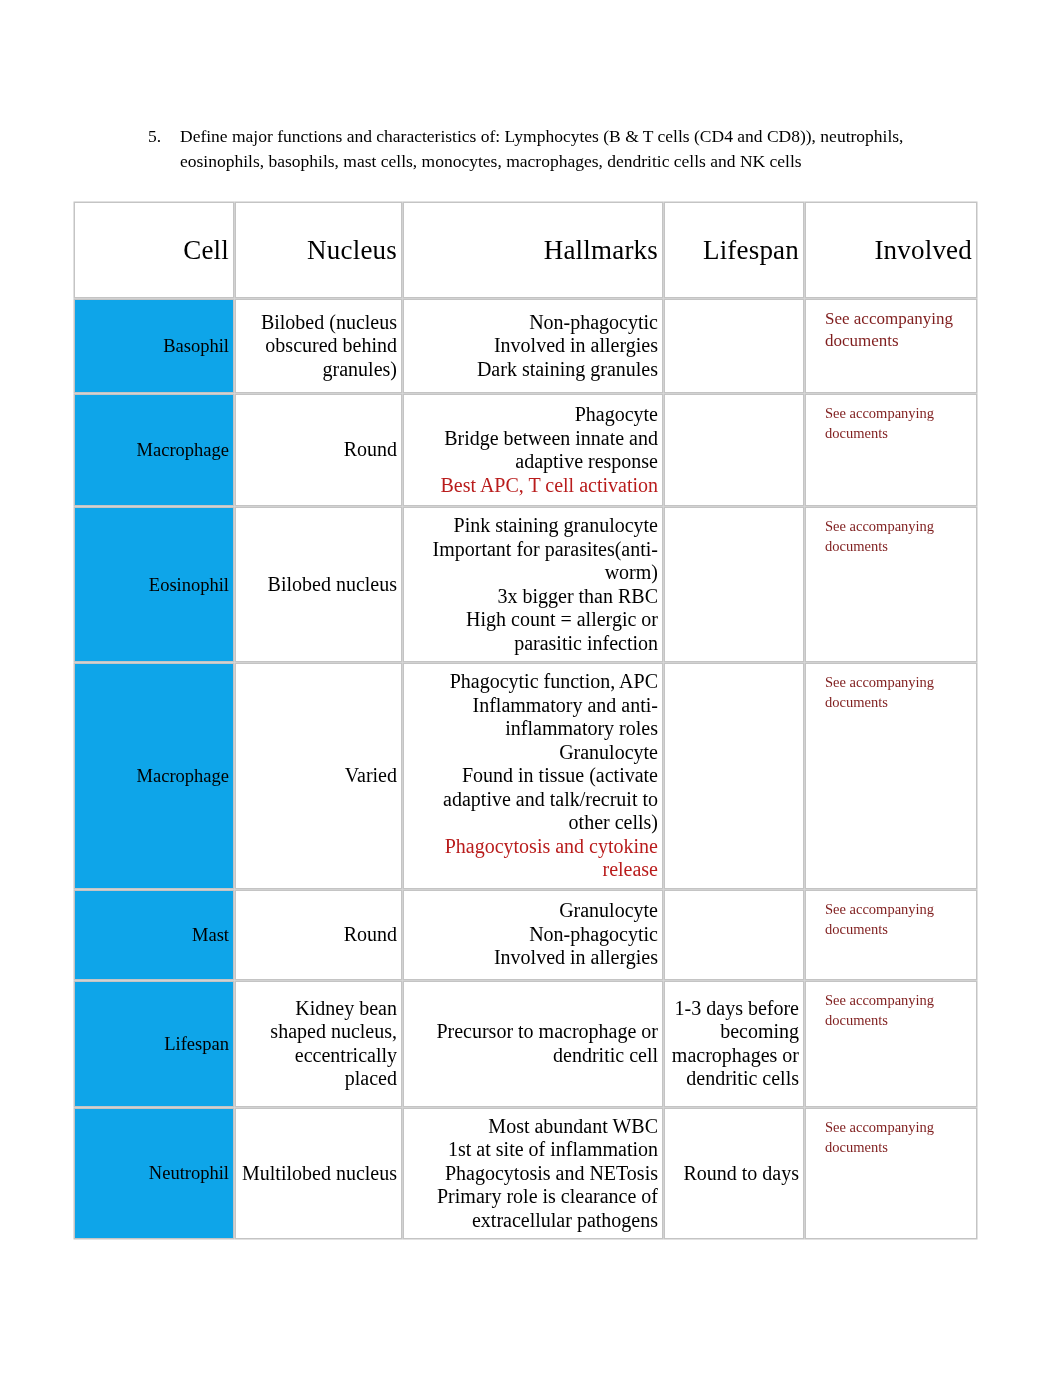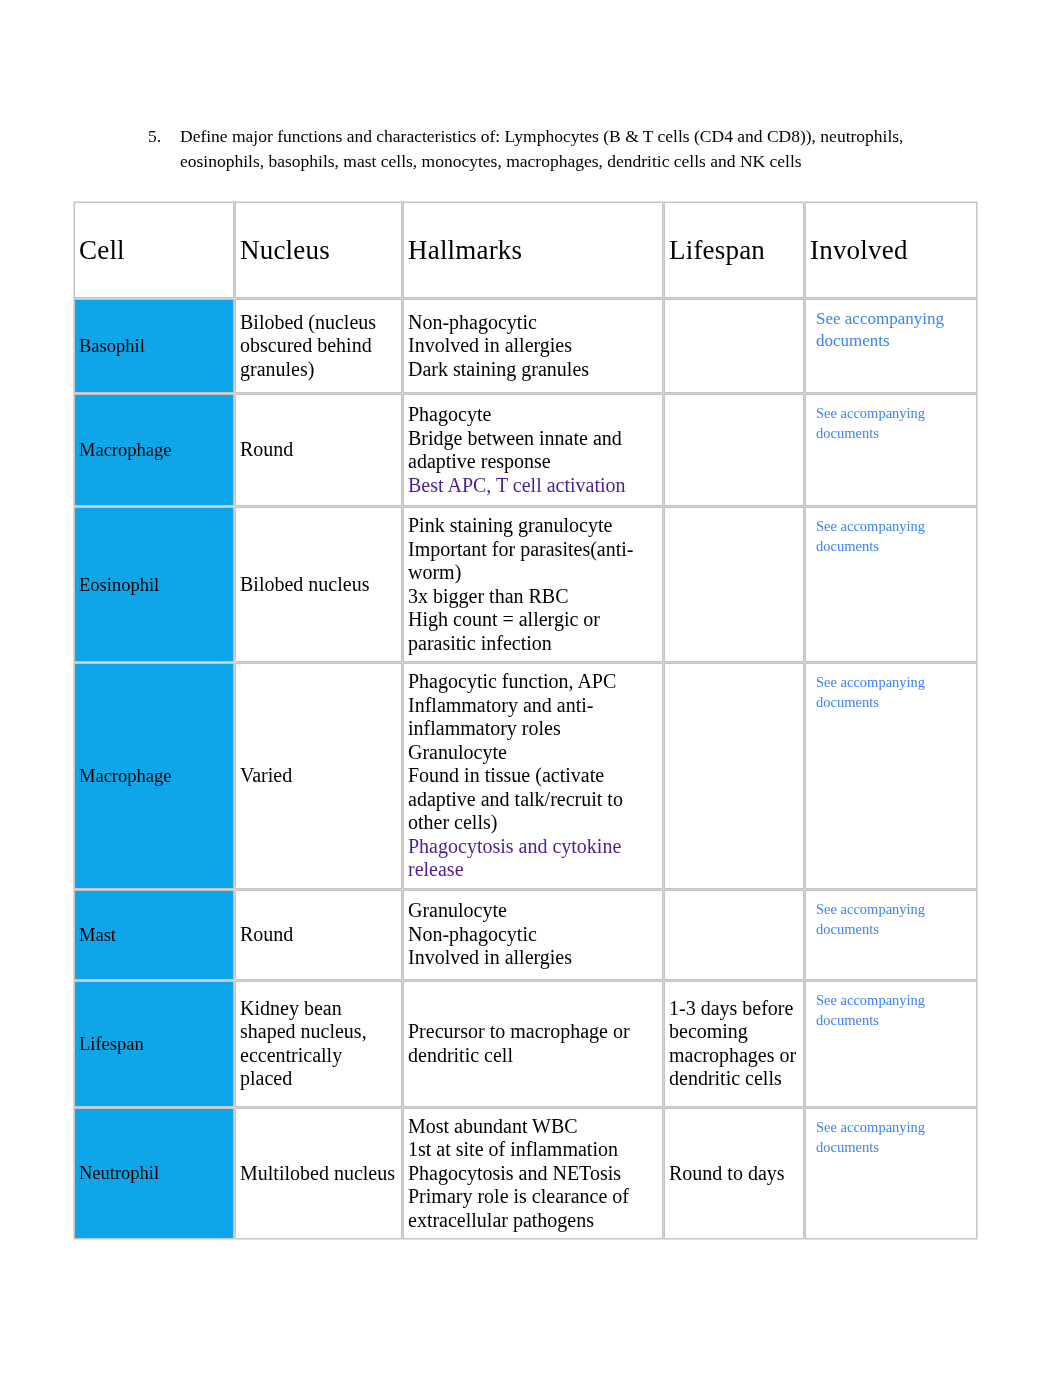--- a/index.html
+++ b/index.html
@@ -44,21 +44,21 @@
     width: 898px;
     border-collapse: separate;
     border-spacing: 3px;
     background: #ffffff;
     table-layout: fixed;
   }
 
   .cells-table td,
   .cells-table th {
     vertical-align: middle;
-    text-align: left;
+    text-align: right;
     padding: 6px 4px;
     background: #ffffff;
     box-shadow: 0 0 0 1.5px #c4c4c4;
     font-weight: normal;
   }
 
   
   col.c-cell      { width: 158px; }
   col.c-nucleus   { width: 165px; }
   col.c-hallmarks { width: 258px; }
@@ -91,28 +91,29 @@
     line-height: 23.5px;
   }
 
   td.drawing {
     text-align: left;
     vertical-align: top;
     padding: 8px 6px 6px 10px;
   }
 
   .red {
-    color: #4c1d95;
+    color: #b91c1c;
   }
 
   .drawing-note {
-    color: #3b82f6;
+    color: #7f1d1d;
     font-size: 14.5px;
     line-height: 20px;
     display: block;
+    margin-left: 9px;
   }
   .drawing-note.big {
     font-size: 17px;
     line-height: 22px;
   }
 
   .line { display: block; }
 
   
   tr.row-basophil   td { height: 78px; }

